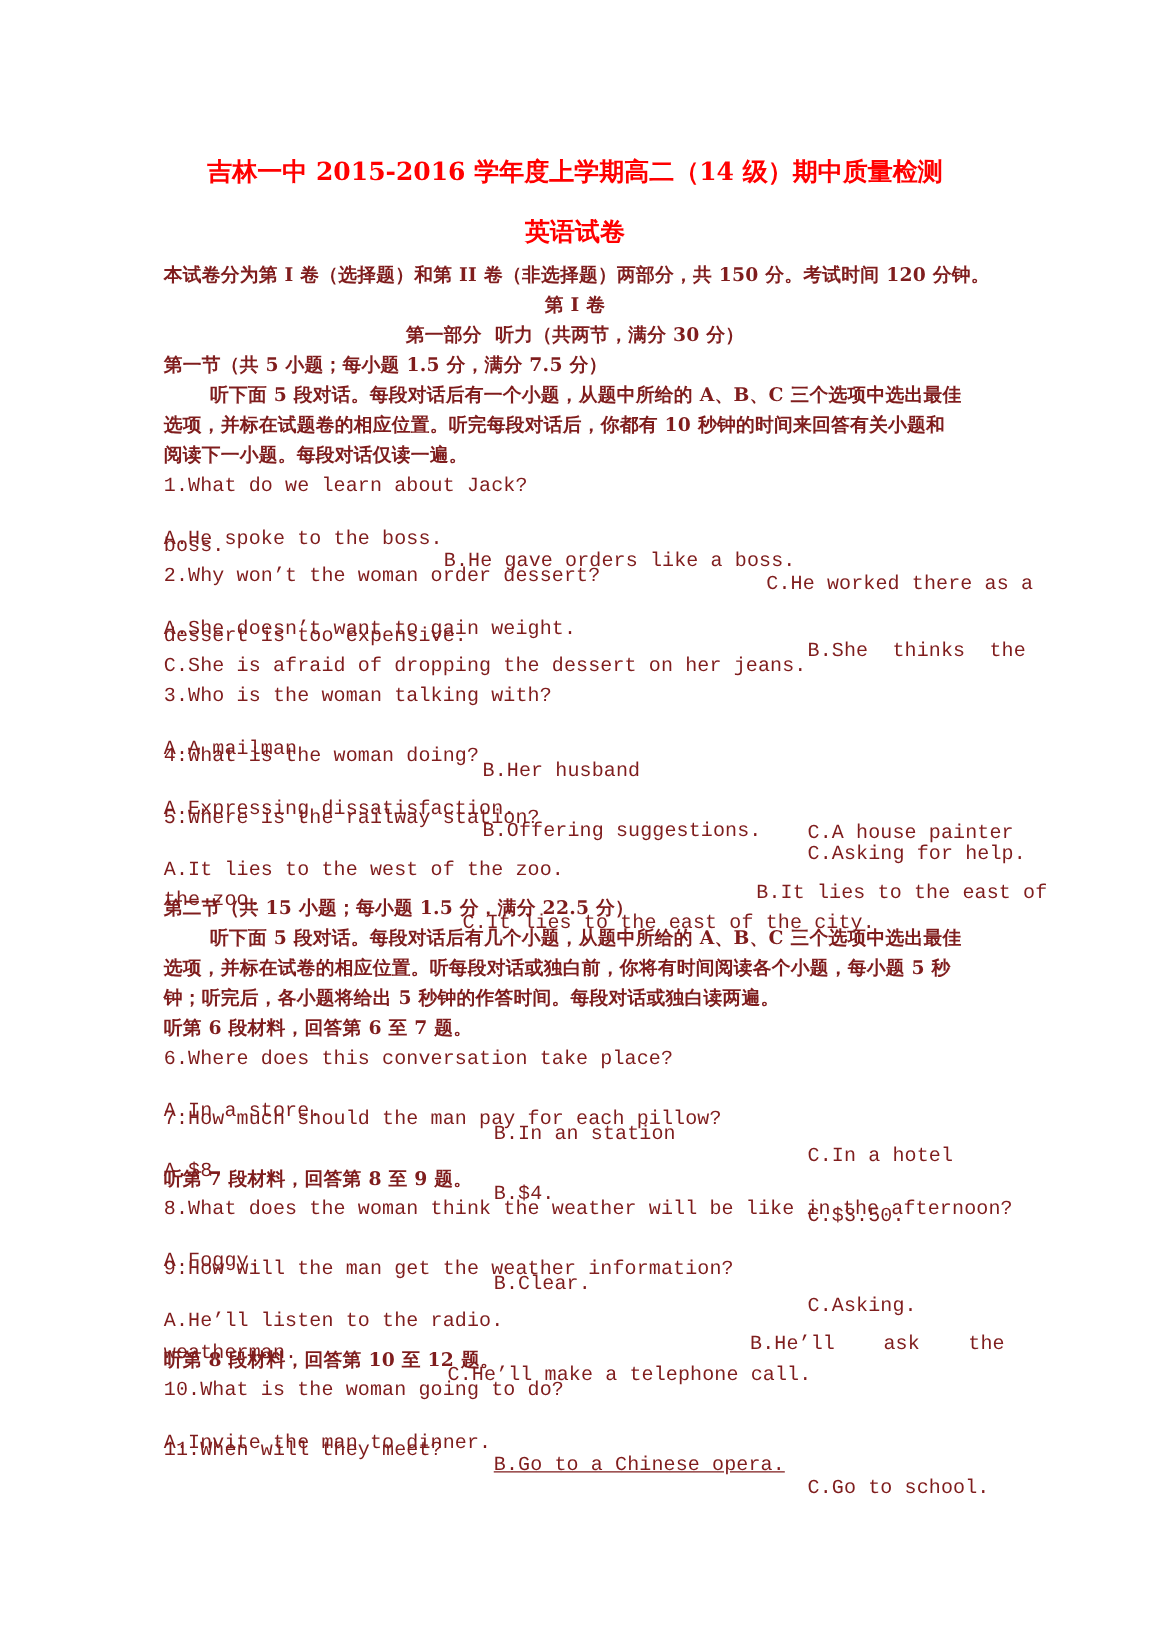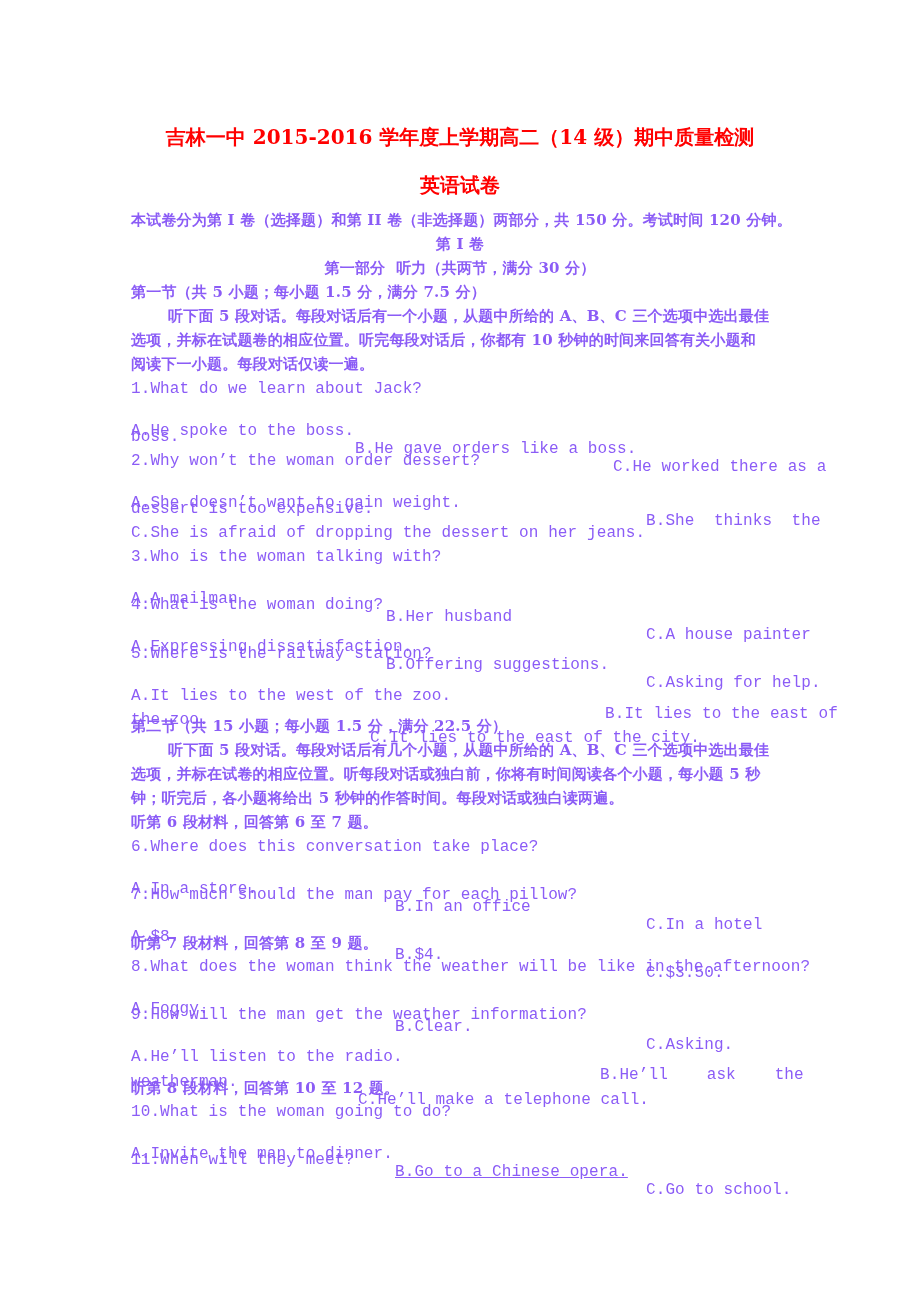--- a/index.html
+++ b/index.html
@@ -1,18 +1,18 @@
 <!DOCTYPE html>
 <html><head>
 <meta charset="utf-8">
 <style>
   html, body { margin: 0; padding: 0; background: #ffffff; }
   body { width: 920px; height: 1302px; position: relative; overflow: hidden; }
   .page { position: absolute; left: 0; top: 0; width: 920px; height: 1302px; background: #fff; }
-  .ln { position: absolute; left: 131px; white-space: pre; color: #8b5cf6; }
+  .ln { position: absolute; left: 131px; white-space: pre; color: #7f1d1d; }
   .cn { font-family: "DejaVu Serif", serif; font-size: 15px; font-weight: bold; letter-spacing: 0.2px; }
   .en { font-family: "Liberation Mono", monospace; font-size: 16px; letter-spacing: 0.1px; }
   .title { position: absolute; left: 0; width: 920px; text-align: center; color: #ff0000;
            font-family: "DejaVu Serif", serif; font-weight: bold; font-size: 20px; }
   .center { left: 0; width: 920px; text-align: center; }
   .indent { left: 168px; }
   .col { position: absolute; white-space: pre; }
 </style>
 </head>
 <body>
@@ -44,21 +44,21 @@
     <span class="col" style="left:0;">A.She doesn’t want to gain weight.</span>
     <span class="col" style="left:515px;">B.She  thinks  the</span>
   </div>
   <div class="ln en" style="top:500px;">dessert is too expensive.</div>
   <div class="ln en" style="top:524px;">C.She is afraid of dropping the dessert on her jeans.</div>
 
   <div class="ln en" style="top:548px;">3.Who is the woman talking with?</div>
   <div class="ln en" style="top:572px;">
     <span class="col" style="left:0;">A.A mailman</span>
     <span class="col" style="left:255px;">B.Her husband</span>
-    <span class="col" style="left:515px;">C.A house painter</span>
+    <span class="col" style="left:515px;margin-top:31px;">C.A house painter</span>
   </div>
 
   <div class="ln en" style="top:596px;">4.What is the woman doing?</div>
   <div class="ln en" style="top:620px;">
     <span class="col" style="left:0;">A.Expressing dissatisfaction.</span>
     <span class="col" style="left:255px;">B.Offering suggestions.</span>
     <span class="col" style="left:515px;">C.Asking for help.</span>
   </div>
 
   <div class="ln en" style="top:645px;">5.Where is the railway station?</div>
@@ -73,21 +73,21 @@
 
   <div class="ln cn" style="top:717px;">第二节（共 15 小题；每小题 1.5 分，满分 22.5 分）</div>
   <div class="ln cn indent" style="top:741px;">听下面 5 段对话。每段对话后有几个小题，从题中所给的 A、B、C 三个选项中选出最佳</div>
   <div class="ln cn" style="top:765px;">选项，并标在试卷的相应位置。听每段对话或独白前，你将有时间阅读各个小题，每小题 5 秒</div>
   <div class="ln cn" style="top:789px;">钟；听完后，各小题将给出 5 秒钟的作答时间。每段对话或独白读两遍。</div>
   <div class="ln cn" style="top:813px;">听第 6 段材料，回答第 6 至 7 题。</div>
 
   <div class="ln en" style="top:838px;">6.Where does this conversation take place?</div>
   <div class="ln en" style="top:862px;">
     <span class="col" style="left:0;">A.In a store.</span>
-    <span class="col" style="left:264px;">B.In an office</span>
+    <span class="col" style="left:264px;">B.In an station</span>
     <span class="col" style="left:515px;">C.In a hotel</span>
   </div>
 
   <div class="ln en" style="top:886px;">7.How much should the man pay for each pillow?</div>
   <div class="ln en" style="top:910px;">
     <span class="col" style="left:0;">A.$8.</span>
     <span class="col" style="left:264px;">B.$4.</span>
     <span class="col" style="left:515px;">C.$3.50.</span>
   </div>
 

